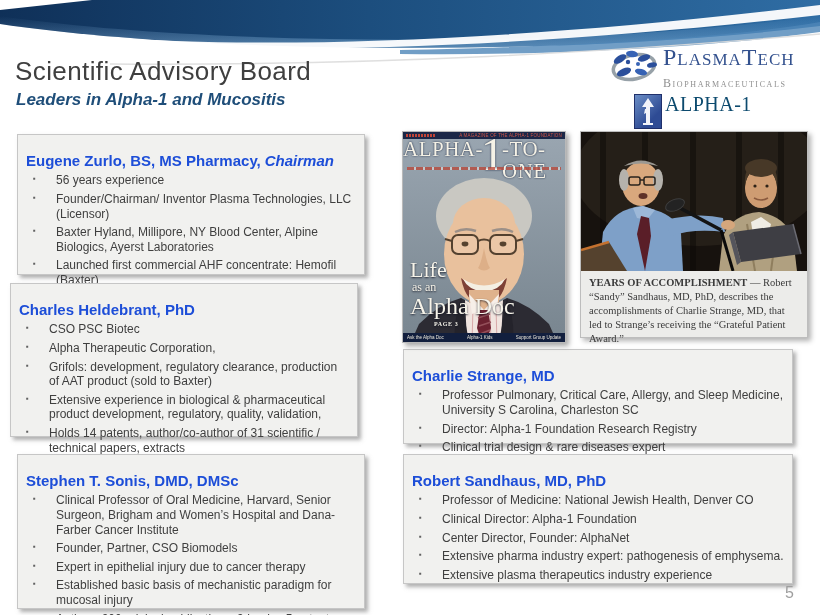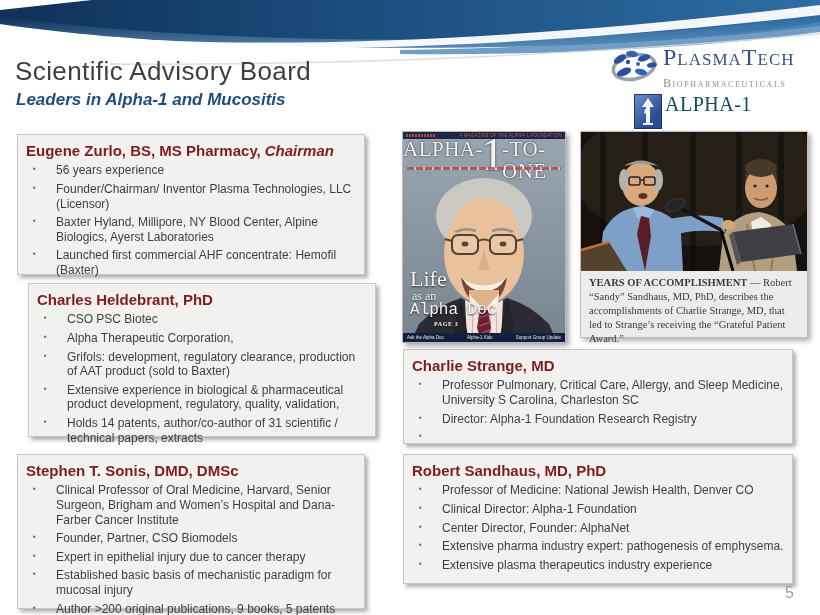--- a/index.html
+++ b/index.html
@@ -22,28 +22,28 @@
   .a1f{position:absolute;left:634px;top:94px;display:flex;align-items:flex-start;}
   .a1f-mark{width:26px;height:33px;background:linear-gradient(135deg,#6B8EC6 0%,#2E4B94 70%);
             border:1px solid #20306B;position:relative;flex:none;}
   .a1f-text{margin-left:3px;font-family:"Liberation Serif",serif;color:#0c4a6e;}
   .a1f-line1{font-size:20px;line-height:1;letter-spacing:.5px;}
   .a1f-line2{font-size:11.5px;line-height:1.15;letter-spacing:1.1px;margin-top:43px;}
 
   
   .card{position:absolute;background:#F1F1EF;border:1px solid #C6C6C6;box-sizing:border-box;
         box-shadow:3px 3px 4px rgba(110,110,110,.55);padding:7px 8px 5px 8px;}
-  .card h3{margin:0 0 4px 0;font-size:15px;line-height:1.15;color:#7f1d1d;font-weight:bold;}
+  .card h3{margin:10px 0 4px 0;font-size:15px;line-height:1.15;color:#1d4ed8;font-weight:bold;}
   .card h3 em{font-style:italic;margin-left:4px;}
   .card ul{list-style:none;margin:0;padding:0;}
   .card li{position:relative;padding-left:30px;font-size:12px;color:#3F3F3F;line-height:1.22;margin-bottom:4px;}
   .blt{position:absolute;left:7px;top:1px;font-size:8px;color:#616161;}
 
   #card-zurlo{left:17px;top:134px;width:348px;height:141px;}
-  #card-heldebrant{left:28px;top:283px;width:348px;height:154px;}
+  #card-heldebrant{left:10px;top:283px;width:348px;height:154px;}
   #card-sonis{left:17px;top:454px;width:348px;height:155px;}
   #card-strange{left:403px;top:349px;width:390px;height:95px;}
   #card-sandhaus{left:403px;top:454px;width:390px;height:130px;}
 
   
   .magazine{position:absolute;left:402px;top:131px;width:162px;height:210px;border:1px solid #B9B9B9;
             box-shadow:3px 3px 5px rgba(0,0,0,.35);overflow:hidden;background:#0c4a6e;}
   .magazine>svg{position:absolute;left:0;top:0;}
   .mag-topbar{position:absolute;top:0;left:0;right:0;height:7px;background:#1B2747;display:flex;
               justify-content:space-between;align-items:center;padding:0 3px;}
@@ -54,21 +54,21 @@
         align-items:flex-start;color:#F5F2E6;font-family:"Liberation Serif",serif;
         text-shadow:0 0 2px rgba(10,20,50,.95);}
   .mag-masthead .side{font-size:21px;line-height:1.05;letter-spacing:.5px;}
   .mag-masthead .big1{font-size:46px;line-height:.72;margin:0 -2px;position:relative;top:0;}
   .mag-tagline{position:absolute;top:35px;left:4px;right:4px;height:3px;opacity:.85;
         background:repeating-linear-gradient(90deg,rgba(185,70,55,.9) 0 7px,rgba(245,245,245,.55) 7px 9px);}
   .mag-story{position:absolute;left:7px;bottom:15px;color:#F7F4EA;font-family:"Liberation Serif",serif;
         text-shadow:0 1px 2px rgba(15,18,30,.85);}
   .story-l1{font-size:22px;line-height:.95;}
   .story-l2{font-size:12px;line-height:1.05;margin-left:2px;}
-  .story-l3{font-size:16px;line-height:1.05;font-family:Liberation Mono, monospace;}
+  .story-l3{font-size:24px;line-height:1.05;}
   .story-l4{font-size:6px;font-weight:bold;letter-spacing:.6px;margin-top:2px;margin-left:24px;}
   .mag-footer{position:absolute;bottom:0;left:0;right:0;height:9px;background:#121F3E;color:#EDE9DC;
         font-size:4.5px;display:flex;align-items:center;justify-content:space-between;padding:0 4px;}
 
   
   .photocard{position:absolute;left:580px;top:131px;width:228px;height:207px;border:1px solid #BDBDBD;
              box-sizing:border-box;box-shadow:3px 3px 5px rgba(0,0,0,.3);background:#ECECEA;}
   .photocard svg{display:block;}
   .photocap{padding:5px 12px 0 8px;font-family:"Liberation Serif",serif;font-size:10.5px;
             line-height:1.33;color:#3A3A3A;}
@@ -165,21 +165,21 @@
       <li><span class="blt">▪</span><span>Established basic basis of mechanistic paradigm for mucosal injury</span></li>
       <li><span class="blt">▪</span><span>Author &gt;200 original publications, 9 books, 5 patents</span></li>
     </ul>
   </section>
 
   <section class="card" id="card-strange">
     <h3><span>Charlie Strange, MD</span></h3>
     <ul>
       <li><span class="blt">▪</span><span>Professor Pulmonary, Critical Care, Allergy, and Sleep Medicine, University S Carolina, Charleston SC</span></li>
       <li><span class="blt">▪</span><span>Director: Alpha-1 Foundation Research Registry</span></li>
-      <li><span class="blt">▪</span></li>
+      <li><span class="blt">▪</span><span>Clinical trial design &amp; rare diseases expert</span></li>
     </ul>
   </section>
 
   <section class="card" id="card-sandhaus">
     <h3><span>Robert Sandhaus, MD, PhD</span></h3>
     <ul>
       <li><span class="blt">▪</span><span>Professor of Medicine: National Jewish Health, Denver CO</span></li>
       <li><span class="blt">▪</span><span>Clinical Director: Alpha-1 Foundation</span></li>
       <li><span class="blt">▪</span><span>Center Director, Founder: AlphaNet</span></li>
       <li><span class="blt">▪</span><span>Extensive pharma industry expert: pathogenesis of emphysema.</span></li>

